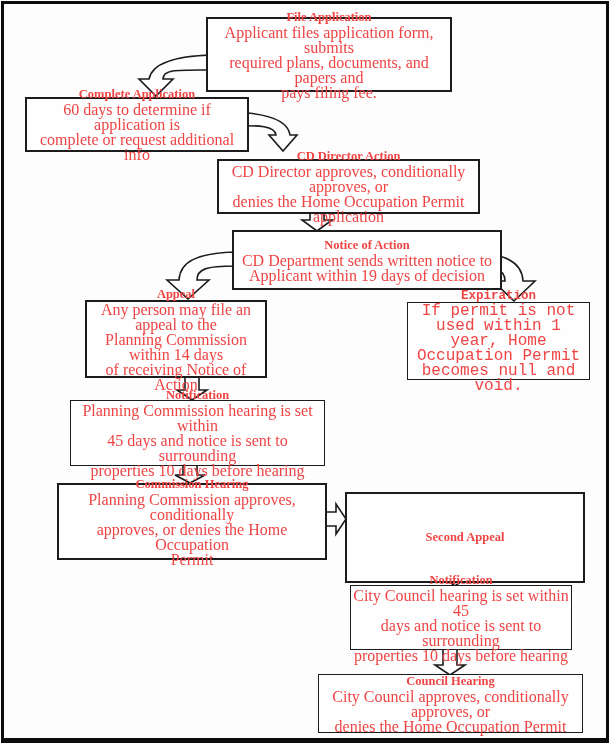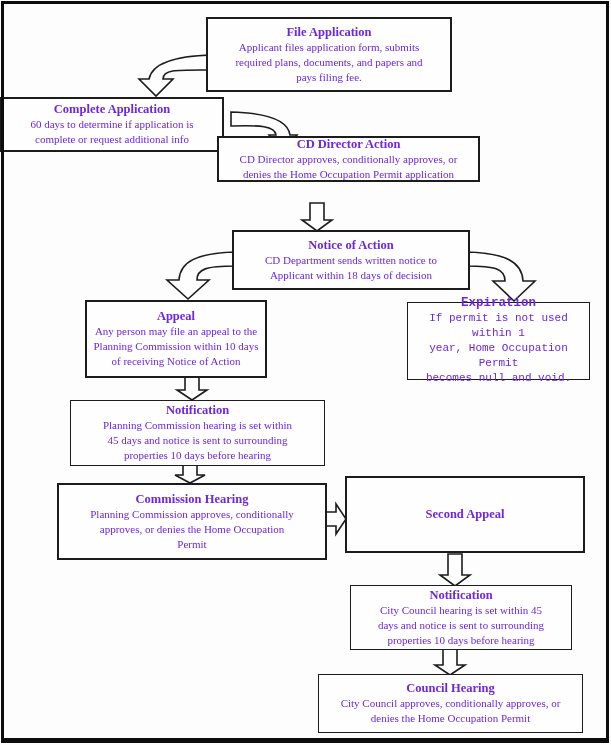--- a/index.html
+++ b/index.html
@@ -1,34 +1,34 @@
 <!DOCTYPE html>
 <html><head>
 <meta charset="utf-8">
 <style>
   html,body{margin:0;padding:0;background:#fff;}
   #canvas{
     position:relative;width:611px;height:745px;background:#fdfdfd;
-    font-family:"Liberation Serif","DejaVu Serif",serif;color:#6d28d9;
+    font-family:"Liberation Serif","DejaVu Serif",serif;color:#ef4444;
     overflow:hidden;
   }
   #frame{
     position:absolute;left:1px;top:1px;right:2px;bottom:2px;
     border:3px solid #0c0c0c;border-bottom-width:5px;pointer-events:none;z-index:3;
   }
   #arrows{position:absolute;left:0;top:0;z-index:1;}
   .box{
     position:absolute;box-sizing:border-box;background:#fefefe;
     border:2px solid #1c1c1c;z-index:2;
     display:flex;flex-direction:column;justify-content:center;align-items:center;
     text-align:center;padding:1px 2px;
   }
   .box.thin{border-width:1px;}
   .box-title{font-weight:bold;font-size:12.5px;line-height:15px;white-space:pre-line;}
-  .box-body{font-size:11px;line-height:15px;white-space:pre-line;}
+  .box-body{font-size:16px;line-height:15px;white-space:pre-line;}
   .arrow{fill:#fefefe;stroke:#1c1c1c;stroke-width:1.6;stroke-linejoin:miter;}
 </style>
 </head>
 <body>
 
 <div id="canvas">
   <div id="frame"></div>
 
   <svg id="arrows" width="611" height="745" viewBox="0 0 611 745">
     <path class="arrow" d="M 212,55 C 172,56 152,64 149,79 L 139,79 L 156,96 L 173,79 L 163,79 C 163,69 178,70 212,70 Z"></path>
@@ -43,42 +43,42 @@
     <path class="arrow" d="M 443,647 L 443,665 L 435,665 L 450,675 L 465,665 L 457,665 L 457,647 Z"></path>
   </svg>
 
   <div class="box" style="left:206px;top:17px;width:246px;height:75px;">
     <div class="box-title">File Application</div>
     <div class="box-body">Applicant files application form, submits
 required plans, documents, and papers and
 pays filing fee.</div>
   </div>
 
-  <div class="box" style="left:0;top:97px;width:224px;height:55px;">
+  <div class="box" style="left:25px;top:97px;width:224px;height:55px;">
     <div class="box-title">Complete Application</div>
     <div class="box-body">60 days to determine if application is
 complete or request additional info</div>
   </div>
 
-  <div class="box" style="left:217px;top:136px;width:263px;height:46px;">
+  <div class="box" style="left:217px;top:159px;width:263px;height:55px;">
     <div class="box-title">CD Director Action</div>
     <div class="box-body">CD Director approves, conditionally approves, or
 denies the Home Occupation Permit application</div>
   </div>
 
-  <div class="box" style="left:232px;top:230px;width:238px;height:60px;">
+  <div class="box" style="left:232px;top:230px;width:270px;height:60px;">
     <div class="box-title">Notice of Action</div>
     <div class="box-body">CD Department sends written notice to
-Applicant within 18 days of decision</div>
+Applicant within 19 days of decision</div>
   </div>
 
   <div class="box" style="left:85px;top:300px;width:182px;height:78px;">
     <div class="box-title">Appeal</div>
     <div class="box-body">Any person may file an appeal to the
-Planning Commission within 10 days
+Planning Commission within 14 days
 of receiving Notice of Action</div>
   </div>
 
   <div class="box thin" style="left:407px;top:302px;width:183px;height:78px;font-family:Liberation Mono, monospace;">
     <div class="box-title">Expiration</div>
     <div class="box-body">If permit is not used within 1
 year, Home Occupation Permit
 becomes null and void.</div>
   </div>
 
@@ -89,21 +89,21 @@
 properties 10 days before hearing</div>
   </div>
 
   <div class="box" style="left:57px;top:483px;width:270px;height:77px;">
     <div class="box-title">Commission Hearing</div>
     <div class="box-body">Planning Commission approves, conditionally
 approves, or denies the Home Occupation
 Permit</div>
   </div>
 
-  <div class="box" style="left:345px;top:476px;width:240px;height:77px;">
+  <div class="box" style="left:345px;top:492px;width:240px;height:91px;">
     <div class="box-title">Second Appeal</div>
   </div>
 
   <div class="box thin" style="left:350px;top:585px;width:222px;height:65px;">
     <div class="box-title">Notification</div>
     <div class="box-body">City Council hearing is set within 45
 days and notice is sent to surrounding
 properties 10 days before hearing</div>
   </div>
 

